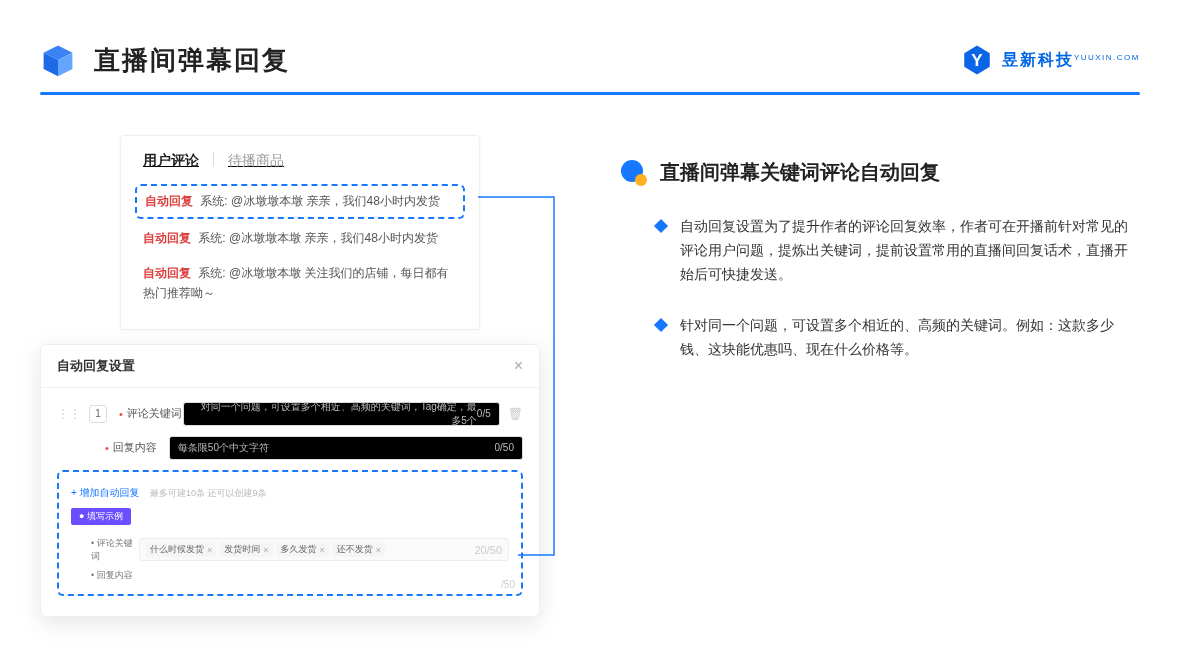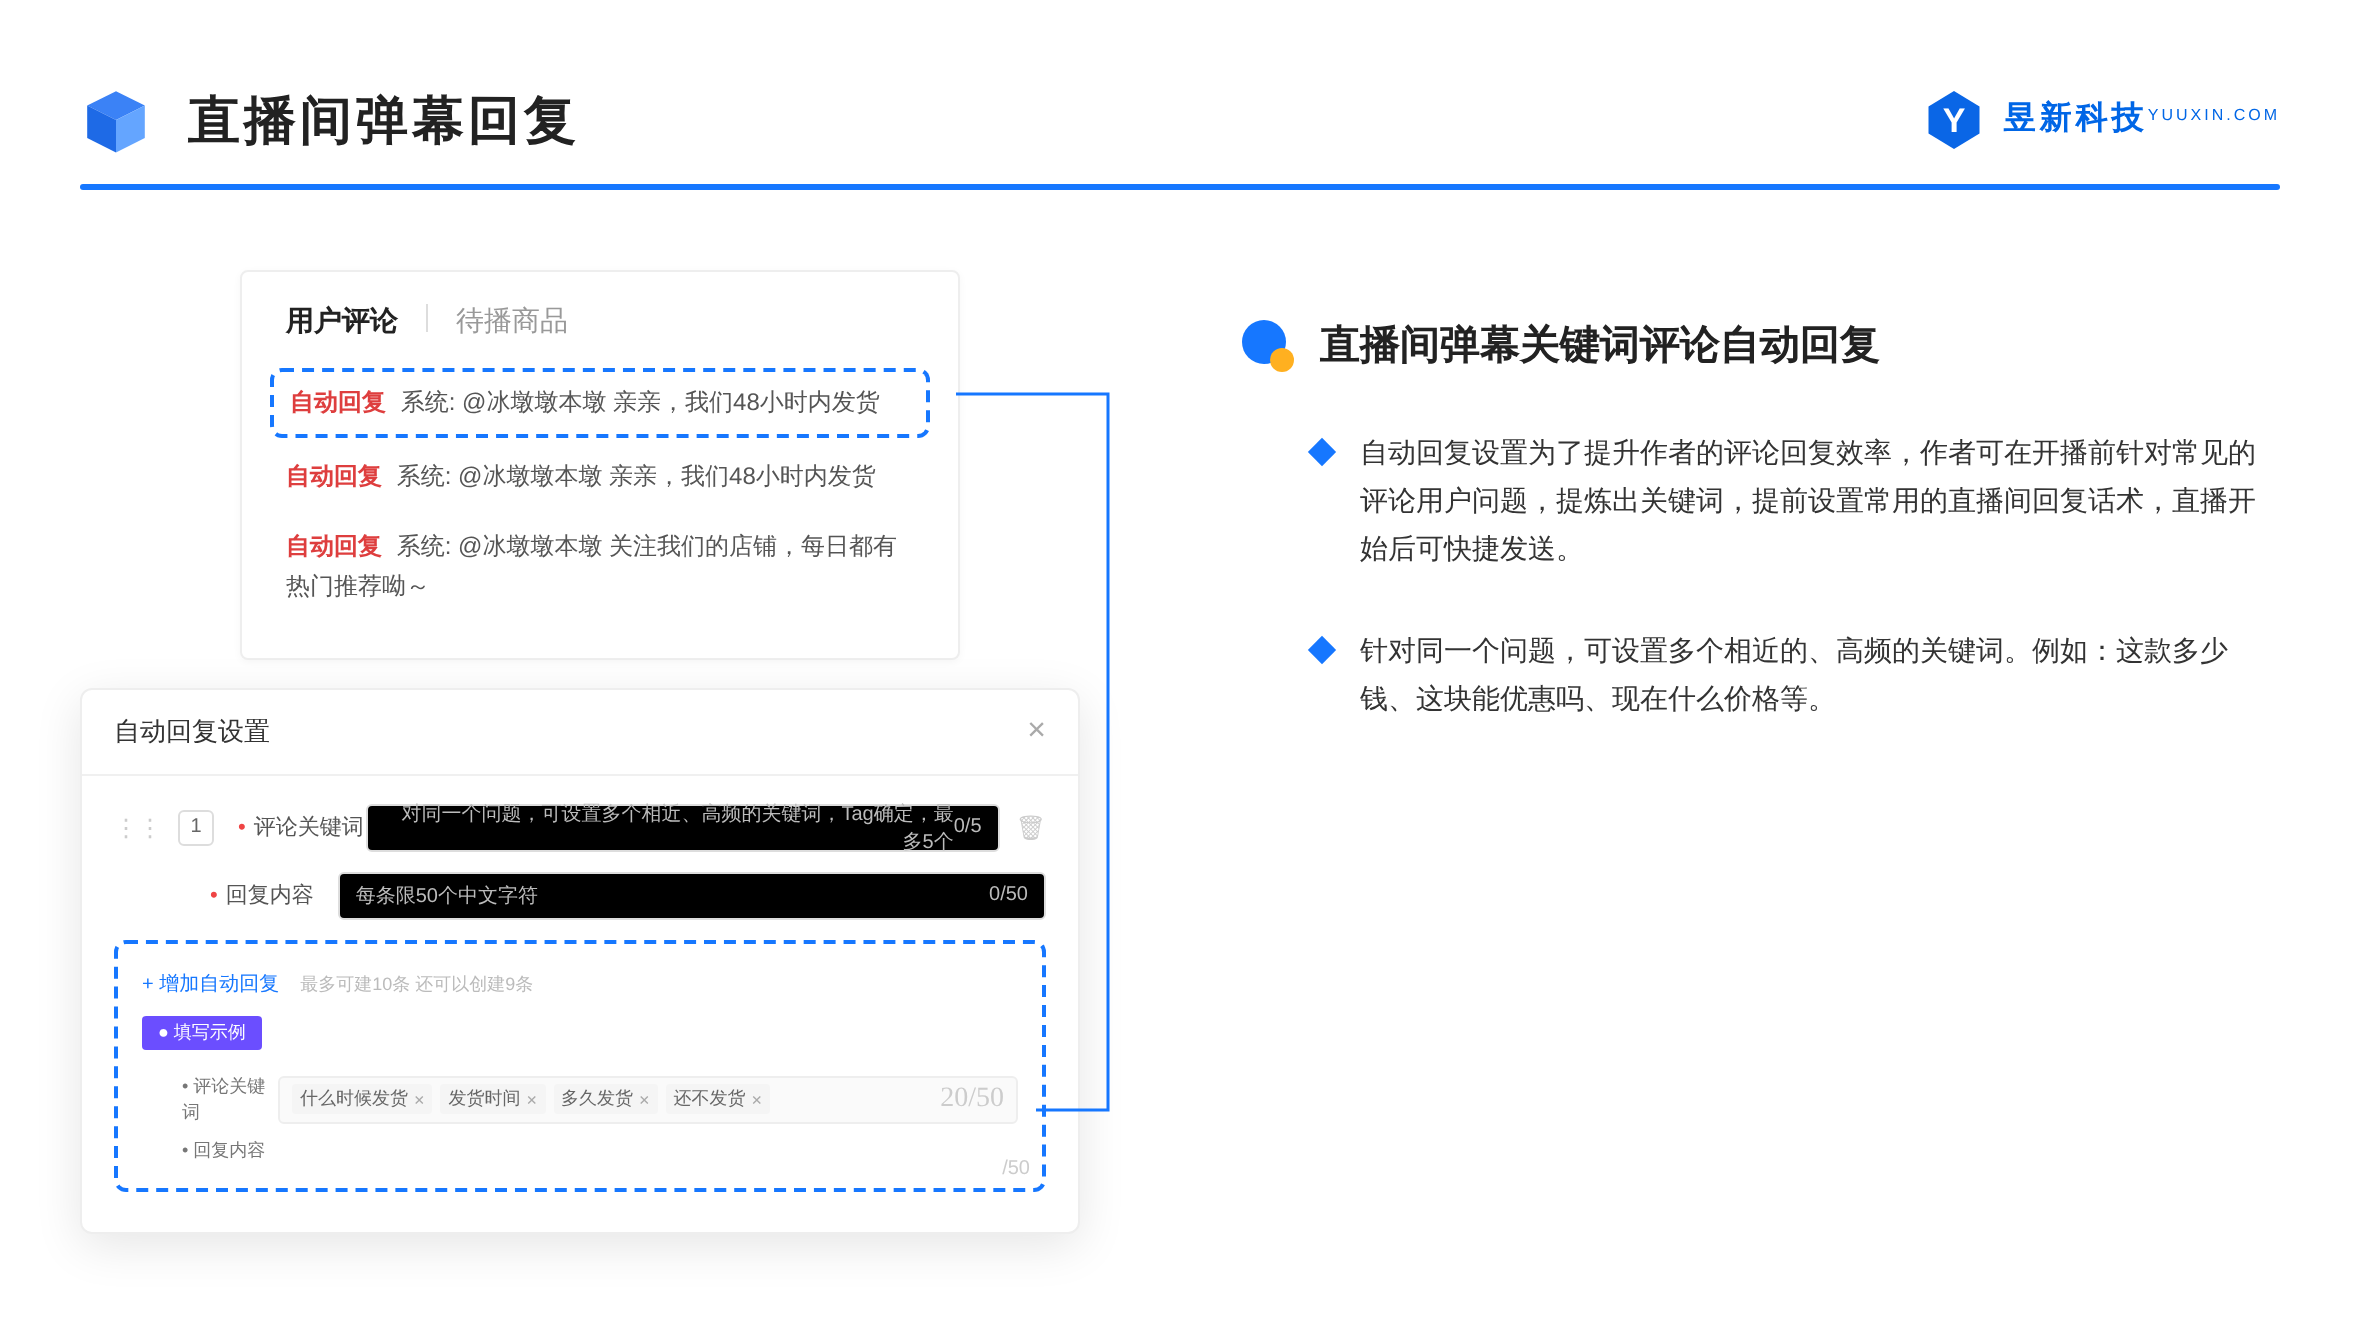--- a/index.html
+++ b/index.html
@@ -16,33 +16,33 @@
   .header-logo-en { font-size: 8px; color: #0066e6; letter-spacing: 1.5px; margin-top: 2px; }
   .header-divider { height: 3px; background: #1677ff; margin: 14px 40px 0 40px; border-radius: 2px; }
 
   
   .main { display: flex; padding: 40px 40px 0 40px; }
   .left-col { width: 500px; position: relative; }
   .right-col { flex: 1; padding-left: 80px; padding-top: 24px; }
 
   
   .card-comments { background: #fff; border: 1px solid #eee; border-radius: 4px; width: 360px; margin-left: 80px; padding: 16px 0 18px 0; box-shadow: 0 1px 4px rgba(0,0,0,0.04); }
-  .card-tabs { display: flex; padding: 0 22px 12px 22px; align-items: flex-start; }
+  .card-tabs { display: flex; padding: 0 22px 12px 22px; align-items: flex-start; text-decoration: underline; }
   .tab-active { font-size: 14px; font-weight: 700; color: #222; }
   .tab-sep { width: 1px; height: 14px; background: #ddd; margin: 0 14px; }
   .tab-inactive { font-size: 14px; color: #999; }
   .reply-row { padding: 8px 22px; font-size: 12px; color: #555; line-height: 1.6; }
   .reply-tag { color: #de3e3e; font-weight: 600; margin-right: 4px; }
   .reply-highlight { border: 2px dashed #1677ff; border-radius: 6px; margin: 2px 14px; padding: 6px 8px; }
   .reply-highlight .reply-row { padding: 0; }
   
   
   .card-settings { background: #fff; border: 1px solid #eee; border-radius: 6px; width: 500px; margin-top: 14px; box-shadow: 0 6px 24px rgba(0,0,0,0.10); position: relative; }
   .settings-hdr { display: flex; align-items: center; padding: 12px 16px; border-bottom: 1px solid #f0f0f0; }
-  .settings-title { font-size: 13px; font-weight: 400; color: #333; }
+  .settings-title { font-size: 13px; font-weight: 700; color: #333; }
   .settings-close { margin-left: auto; font-size: 16px; color: #aaa; cursor: pointer; }
   .settings-body { padding: 14px 16px 20px 16px; }
   .form-row { display: flex; align-items: center; margin-bottom: 10px; font-size: 11px; }
   .drag-dots { color: #ccc; margin-right: 8px; font-size: 12px; cursor: grab; }
   .num-badge { width: 18px; height: 18px; border: 1px solid #ddd; border-radius: 3px; display: flex; align-items: center; justify-content: center; font-size: 10px; color: #666; margin-right: 12px; }
   .req-dot { color: #ef4444; margin-right: 4px; }
   .form-label { color: #555; width: 56px; flex-shrink: 0; }
   .form-input { flex: 1; height: 24px; border: 1px solid #ddd; border-radius: 3px; padding: 0 8px; font-size: 10px; color: #333; display: flex; align-items: center; justify-content: space-between; background: #000000; text-align: right; }
   .form-input-placeholder { color: #bbb; }
   .form-input-count { color: #bbb; font-size: 10px; }
@@ -50,21 +50,21 @@
   .indent-row { padding-left: 48px; }
   
   .example-block { border: 2px dashed #1677ff; border-radius: 6px; padding: 10px 12px 12px 12px; margin-top: 10px; }
   .add-link { color: #1677ff; font-size: 10px; }
   .add-note { color: #bbb; font-size: 9px; margin-left: 6px; }
   .example-badge { display: inline-block; background: #6b4eff; color: #fff; font-size: 9px; padding: 2px 8px; border-radius: 2px; margin: 8px 0 6px 0; }
   .tag-pill { display: inline-flex; align-items: center; background: #f5f5f5; border-radius: 2px; padding: 1px 4px; font-size: 9px; color: #666; margin-right: 4px; text-align: center; }
   .tag-pill-x { margin-left: 3px; color: #aaa; font-size: 9px; }
   .eg-label { color: #777; font-size: 9px; width: 48px; flex-shrink: 0; }
   .eg-box { flex: 1; border: 1px solid #eee; border-radius: 3px; padding: 3px 6px; display: flex; align-items: center; background: #fafafa; }
-  .eg-count { margin-left: auto; color: #ccc; font-size: 14px; font-family: Liberation Serif, serif; }
+  .eg-count { margin-left: auto; color: #ccc; font-size: 11px; }
   .eg-row { display: flex; align-items: center; margin-top: 6px; padding-left: 20px; }
   .extra-count { position: absolute; right: 24px; bottom: 26px; font-size: 10px; color: #ccc; }
 
   
   .feat-hdr { display: flex; align-items: flex-start; margin-bottom: 28px; }
   .feat-icon { width: 28px; height: 28px; margin-right: 12px; position: relative; }
   .feat-title { font-size: 20px; font-weight: 600; color: #222; }
   .bullet-item { display: flex; margin-bottom: 28px; padding-left: 36px; }
   .bullet-diamond { width: 10px; height: 10px; background: #1677ff; transform: rotate(45deg); flex-shrink: 0; margin-top: 6px; margin-right: 14px; }
   .bullet-text { font-size: 14px; color: #333; line-height: 1.7; }

